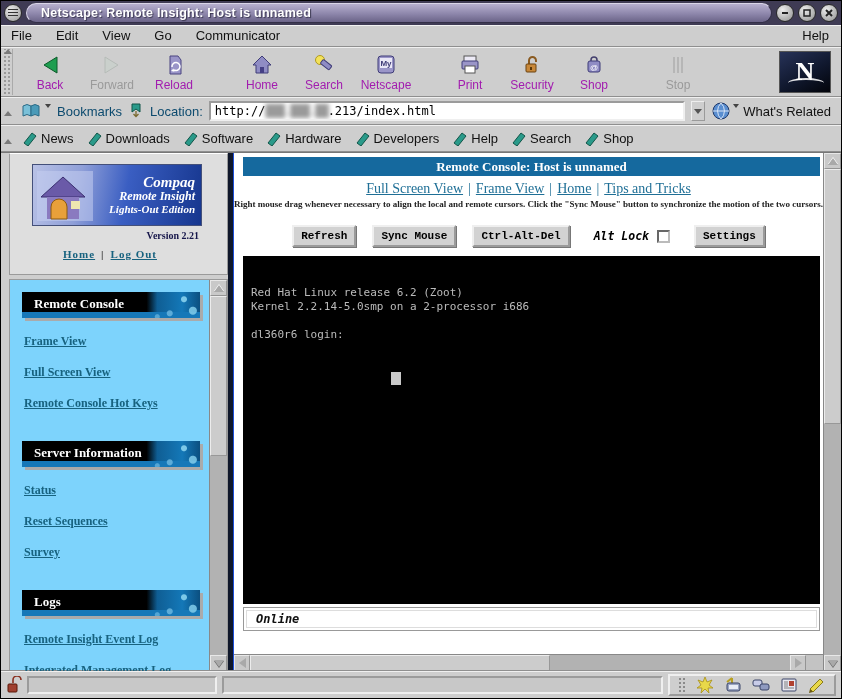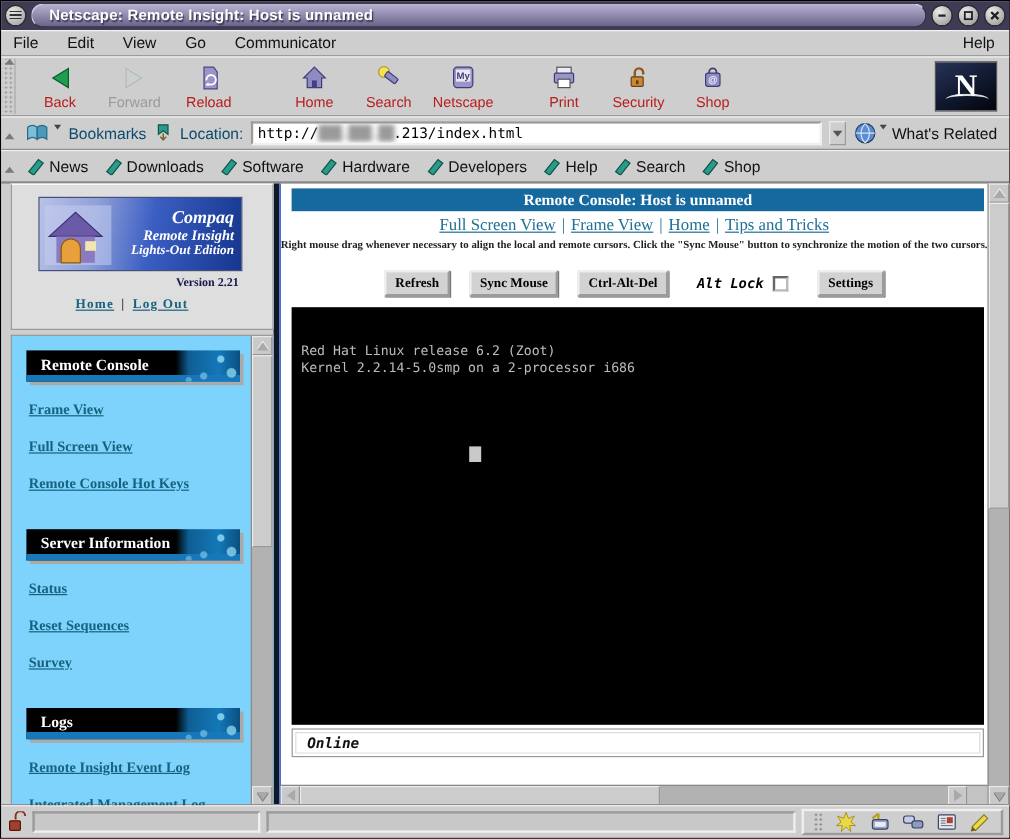--- a/index.html
+++ b/index.html
@@ -38,21 +38,21 @@
       background-image:radial-gradient(#9a9a9a 28%, transparent 30%); background-size:4px 4px; background-position:1px 6px;
       position:relative; }
   .grip:before { content:""; position:absolute; top:0; left:2px;
       border-left:4px solid transparent; border-right:4px solid transparent; border-bottom:5px solid #7a7a7a; }
 
   
   .navbar { height:50px; }
   .nav-buttons { display:flex; align-items:center; flex:1; padding:2px 4px; }
   .tb-btn { width:62px; height:44px; display:flex; flex-direction:column; align-items:center; justify-content:center; gap:1px; }
   .tb-btn .ticon { height:24px; display:flex; align-items:center; justify-content:center; }
-  .tb-btn .tlabel { font-size:12px; color:#b91c1c; }
+  .tb-btn .tlabel { font-size:12px; color:#a21caf; }
   .tb-btn.disabled .tlabel { color:#9a9a9a; }
   .tb-btn.disabled .ticon { opacity:.45; filter:grayscale(60%); }
   .gap1 { width:26px; } .gap2 { width:22px; }
   .nlogo { width:52px; height:42px; margin:2px 6px 2px auto; border:1px solid #555;
       background:linear-gradient(150deg,#273258 0%, #10182e 55%, #02040a 100%);
       color:#fff; font-family:"Liberation Serif", serif; font-size:26px; font-weight:bold;
       display:flex; align-items:center; justify-content:center; position:relative; }
   .nlogo:after { content:""; position:absolute; bottom:4px; left:8px; width:36px; height:8px;
       border-top:2px solid rgba(255,255,255,.85); border-radius:50%; }
 
@@ -123,21 +123,21 @@
   .main { flex:1; display:flex; min-width:0; background:#fff; border-left:1px solid #1d4ed8; }
   .main-col { flex:1; display:flex; flex-direction:column; min-width:0; }
   .main-head { height:19px; margin:4px 3px 0 9px; background:#15699E; display:flex; align-items:center; justify-content:center; }
   .main-head span { color:#fff; font-family:"Liberation Serif", serif; font-size:13px; font-weight:bold; }
   .main-links { text-align:center; margin-top:5px; font-family:"Liberation Serif", serif; font-size:14px; }
   .main-links a { color:#1f6f96; text-decoration:underline; }
   .main-links .sep { color:#1f6f96; margin:0 5px; }
   .main-note { text-align:center; margin-top:2px; font-family:"Liberation Serif", serif;
       font-size:9px; font-weight:bold; color:#222; }
   .btn-row { display:flex; align-items:center; justify-content:center; margin-top:16px; gap:16px; }
-  .btn3d { font-family:Liberation Serif, serif; font-size:11px; font-weight:bold; color:#000;
+  .btn3d { font-family:Liberation Mono, monospace; font-size:11px; font-weight:bold; color:#000;
       background:#d2d2d2; border:2px outset #efefef; box-shadow:1px 1px 0 #777; padding:3px 7px; white-space:nowrap; }
   .altlock { display:flex; align-items:center; gap:8px; margin:0 8px; }
   .altlock label { font-family:"DejaVu Sans Mono", monospace; font-size:11.5px; font-weight:bold; font-style:italic; }
   .chk { width:13px; height:13px; background:#fff; border:2px inset #bbb; }
   .terminal { height:348px; margin:9px 3px 0 9px; background:#000; position:relative;
       font-family:"DejaVu Sans Mono", monospace; font-size:11px; color:#bbbbbb; padding:30px 0 0 8px; }
   .term-line { height:14px; white-space:pre; }
   .term-cursor { position:absolute; left:148px; top:116px; width:10px; height:13px; background:#c9c9c9; }
   .online-box { height:24px; margin:3px 3px 0 9px; background:#fff; border:1px solid #999;
       box-shadow:inset 0 0 0 2px #fff, inset 0 0 0 3px #ddd; display:flex; align-items:center; padding-left:12px; }
@@ -282,20 +282,32 @@
         <span class="ticon">
           <svg width="22" height="22" viewBox="0 0 22 22">
               <path d="M8 8 V6 a3 3 0 0 1 6 0 v2" fill="none" stroke="#44406e" stroke-width="1.5"></path>
               <rect x="5" y="7" width="12" height="11" rx="2" fill="#8f8cc4" stroke="#3f3c78"></rect>
               <text x="11" y="15.5" font-size="8" fill="#fff" text-anchor="middle">@</text>
             </svg>
           </span>
         <span class="tlabel">Shop</span>
       </div>
       <div class="gap2"></div>
+      <div class="tb-btn disabled">
+        <span class="ticon">
+          <svg width="22" height="22" viewBox="0 0 22 22">
+              <g stroke="#9a9a9a" stroke-width="2">
+                <line x1="7" y1="3" x2="7" y2="19"></line>
+                <line x1="11" y1="3" x2="11" y2="19"></line>
+                <line x1="15" y1="3" x2="15" y2="19"></line>
+              </g>
+            </svg>
+          </span>
+        <span class="tlabel">Stop</span>
+      </div>
       <div class="nlogo">
           <span>N</span>
         </div>
     </div>
   </div>
 
   <div class="row-bevel locbar">
     <div class="grip"></div>
     <div class="loc-inner">
       <svg width="20" height="16" viewBox="0 0 20 16">
@@ -456,20 +468,21 @@
           <span class="altlock">
             <label>Alt Lock</label>
             <span class="chk"></span>
           </span>
           <button class="btn3d">Settings</button>
         </div>
         <div class="terminal">
           <div class="term-line">Red Hat Linux release 6.2 (Zoot)</div>
           <div class="term-line">Kernel 2.2.14-5.0smp on a 2-processor i686</div>
           <div class="term-line"></div>
+          <div class="term-line">dl360r6 login:</div>
           <div class="term-cursor"></div>
         </div>
         <div class="online-box">
           <span>Online</span>
         </div>
         <div class="main-spacer"></div>
         <div class="hscroll">
           <div class="hbtn">
               <span class="tri-left"></span>
             </div>

